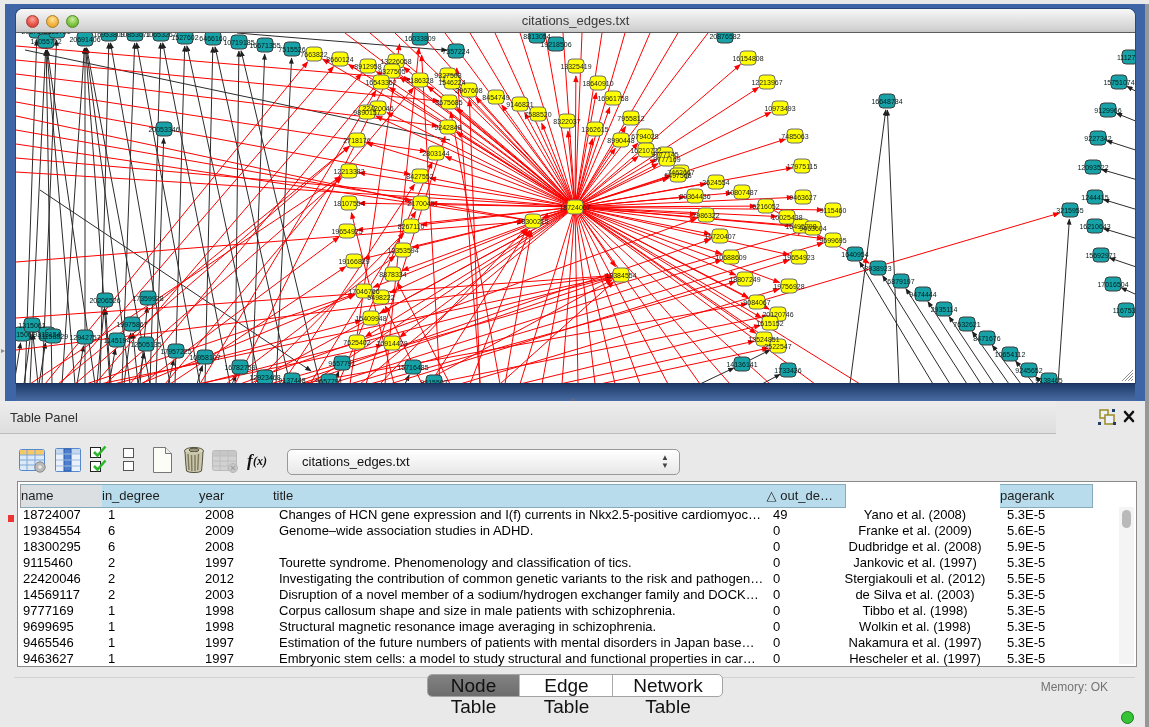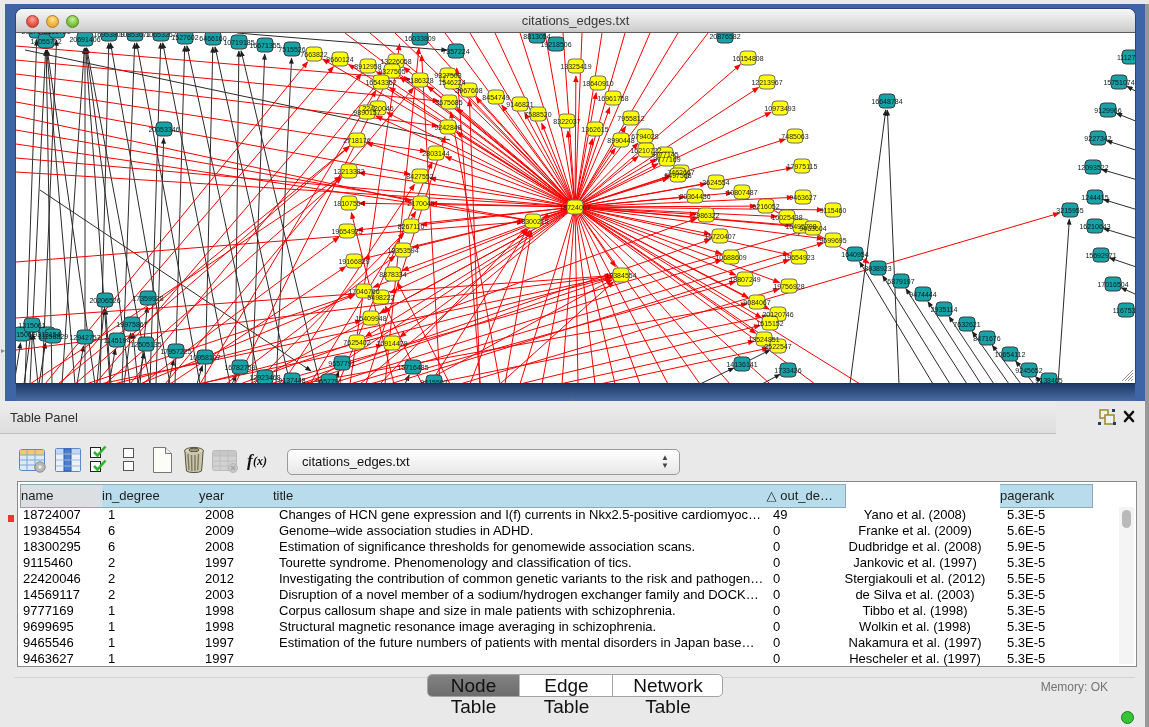--- a/index.html
+++ b/index.html
@@ -698,21 +698,20 @@
       <span class="c2">2009</span>
       <span class="c3">Genome–wide association studies in ADHD.</span>
       <span class="c4">0</span>
       <span class="c5">Franke et al. (2009)</span>
       <span class="c6">5.6E-5</span>
     </div>
 <div class="tr" style="top:57px">
       <span class="c0">18300295</span>
       <span class="c1">6</span>
       <span class="c2">2008</span>
-      <span class="c3">Estimation of significance thresholds for genomewide association scans.</span>
       <span class="c4">0</span>
       <span class="c5">Dudbridge et al. (2008)</span>
       <span class="c6">5.9E-5</span>
     </div>
 <div class="tr" style="top:73px">
       <span class="c0">9115460</span>
       <span class="c1">2</span>
       <span class="c2">1997</span>
       <span class="c3">Tourette syndrome. Phenomenology and classification of tics.</span>
       <span class="c4">0</span>
@@ -761,20 +760,21 @@
       <span class="c2">1997</span>
       <span class="c3">Estimation of the future numbers of patients with mental disorders in Japan base…</span>
       <span class="c4">0</span>
       <span class="c5">Nakamura et al. (1997)</span>
       <span class="c6">5.3E-5</span>
     </div>
 <div class="tr" style="top:169px">
       <span class="c0">9463627</span>
       <span class="c1">1</span>
       <span class="c2">1997</span>
+      <span class="c3">Embryonic stem cells: a model to study structural and functional properties in car…</span>
       <span class="c4">0</span>
       <span class="c5">Hescheler et al. (1997)</span>
       <span class="c6">5.3E-5</span>
     </div>
 <div id="vsb">
       <div class="th2umb"></div>
     </div>
 </div>
 <div id="redtick"></div>
 <div id="panline"></div>

